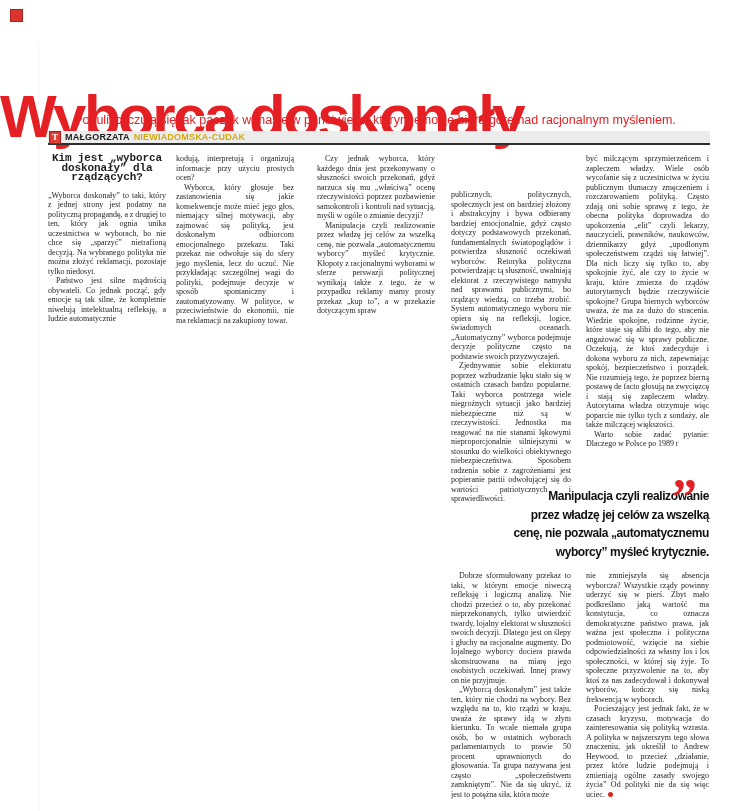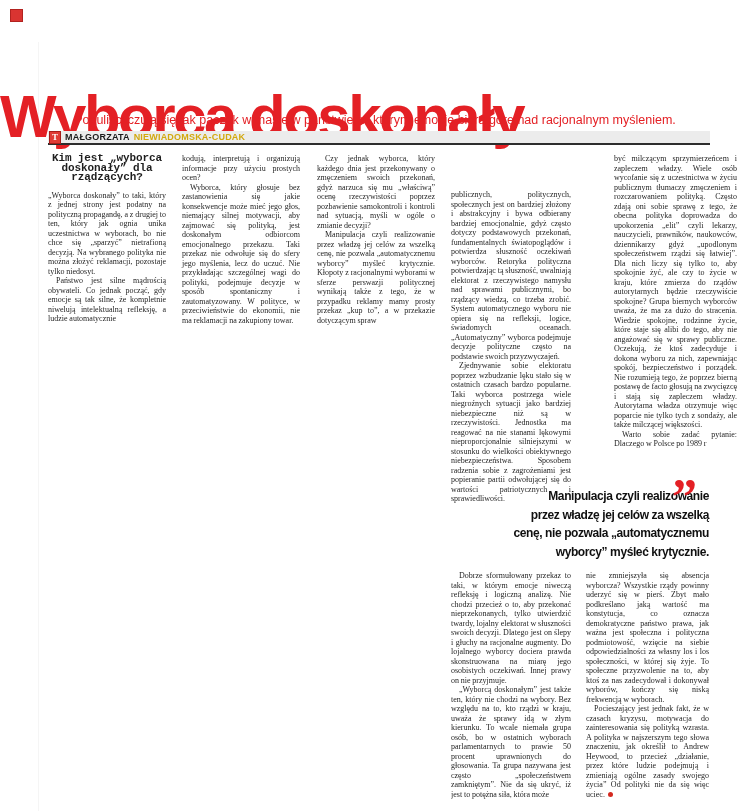--- a/index.html
+++ b/index.html
@@ -40,24 +40,24 @@
     font-size:8px;line-height:9.5px;text-align:justify;
     word-spacing:-0.2px;
   }
   .col h3{
     margin:0 0 8px 0;font-family:Liberation Mono, monospace;
     font-weight:700;font-size:11px;line-height:9.5px;text-align:center;letter-spacing:-0.1px;
   }
   .para{margin:0;}
   .para.indent{text-indent:8px;}
   .col-1{left:48px;}
-  .col-2{left:182px;}
+  .col-2{left:176px;}
   .col-3{left:317px;}
   .col-4{left:451px;width:120px;max-height:330px;overflow:hidden;margin-top:36px;}
-  .col-5{left:586px;width:123px;max-height:322px;overflow:hidden;margin-left:28px;}
+  .col-5{left:586px;width:123px;max-height:322px;overflow:hidden;}
   .pull-quote{
     position:absolute;left:453px;top:487px;width:256px;
   }
   .pull-quote-text{
     font-family:"Liberation Sans", sans-serif;font-weight:700;
     font-size:12px;line-height:18.5px;letter-spacing:-0.4px;color:#101010;
     white-space:pre-line;text-align:right;
   }
   .quote-mark{
     position:absolute;right:12px;top:-16px;
@@ -100,21 +100,21 @@
 
   <div class="col col-2">
     <div>
         <p class="para">kodują, interpretują i organizują informacje przy użyciu prostych ocen?</p>
         <p class="para indent">Wyborca, który głosuje bez zastanowienia się jakie konsekwencje może mieć jego głos, niemający silnej motywacji, aby zajmować się polityką, jest doskonałym odbiorcom emocjonalnego przekazu. Taki przekaz nie odwołuje się do sfery jego myślenia, lecz do uczuć. Nie przykładając szczególnej wagi do polityki, podejmuje decyzje w sposób spontaniczny i zautomatyzowany. W polityce, w przeciwieństwie do ekonomii, nie ma reklamacji na zakupiony towar.</p>
       </div>
   </div>
 
   <div class="col col-3">
     <div>
-        <p class="para indent">Czy jednak wyborca, który każdego dnia jest przekonywany o zmęczeniem swoich przekonań, gdyż narzuca się mu „właściwą” ocenę rzeczywistości poprzez pozbawienie samokontroli i kontroli nad sytuacją, myśli w ogóle o zmianie decyzji?</p>
+        <p class="para indent">Czy jednak wyborca, który każdego dnia jest przekonywany o słuszności swoich przekonań, gdyż narzuca się mu „właściwą” ocenę rzeczywistości poprzez pozbawienie samokontroli i kontroli nad sytuacją, myśli w ogóle o zmianie decyzji?</p>
         <p class="para indent">Manipulacja czyli realizowanie przez władzę jej celów za wszelką cenę, nie pozwala „automatycznemu wyborcy” myśleć krytycznie. Kłopoty z racjonalnymi wyborami w sferze perswazji politycznej wynikają także z tego, że w przypadku reklamy mamy prosty przekaz „kup to”, a w przekazie dotyczącym spraw</p>
       </div>
   </div>
 
   <div class="col col-4">
     <div>
         <p class="para">publicznych, politycznych, społecznych jest on bardziej złożony i abstrakcyjny i bywa odbierany bardziej emocjonalnie, gdyż często dotyczy podstawowych przekonań, fundamentalnych światopoglądów i potwierdza słuszność oczekiwań wyborców. Retoryka polityczna potwierdzając tą słuszność, uwalniają elektorat z rzeczywistego namysłu nad sprawami publicznymi, bo rządzący wiedzą, co trzeba zrobić. System automatycznego wyboru nie opiera się na refleksji, logice, świadomych oceanach. „Automatyczny” wyborca podejmuje decyzje polityczne często na podstawie swoich przyzwyczajeń.</p>
         <p class="para indent">Zjednywanie sobie elektoratu poprzez wzbudzanie lęku stało się w ostatnich czasach bardzo popularne. Taki wyborca postrzega wiele niegroźnych sytuacji jako bardziej niebezpieczne niż są w rzeczywistości. Jednostka ma reagować na nie stanami lękowymi nieproporcjonalnie silniejszymi w stosunku do wielkości obiektywnego niebezpieczeństwa. Sposobem radzenia sobie z zagrożeniami jest popieranie partii odwołującej się do wartości patriotycznych i sprawiedliwości.</p>
       </div>
   </div>

